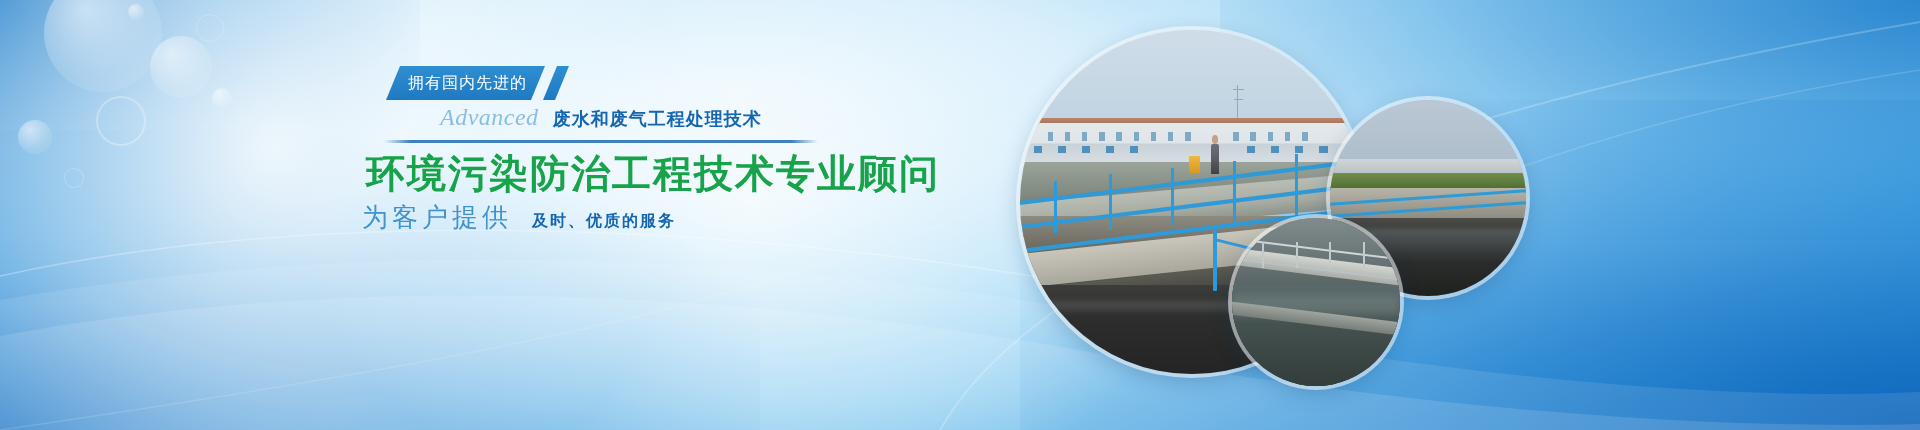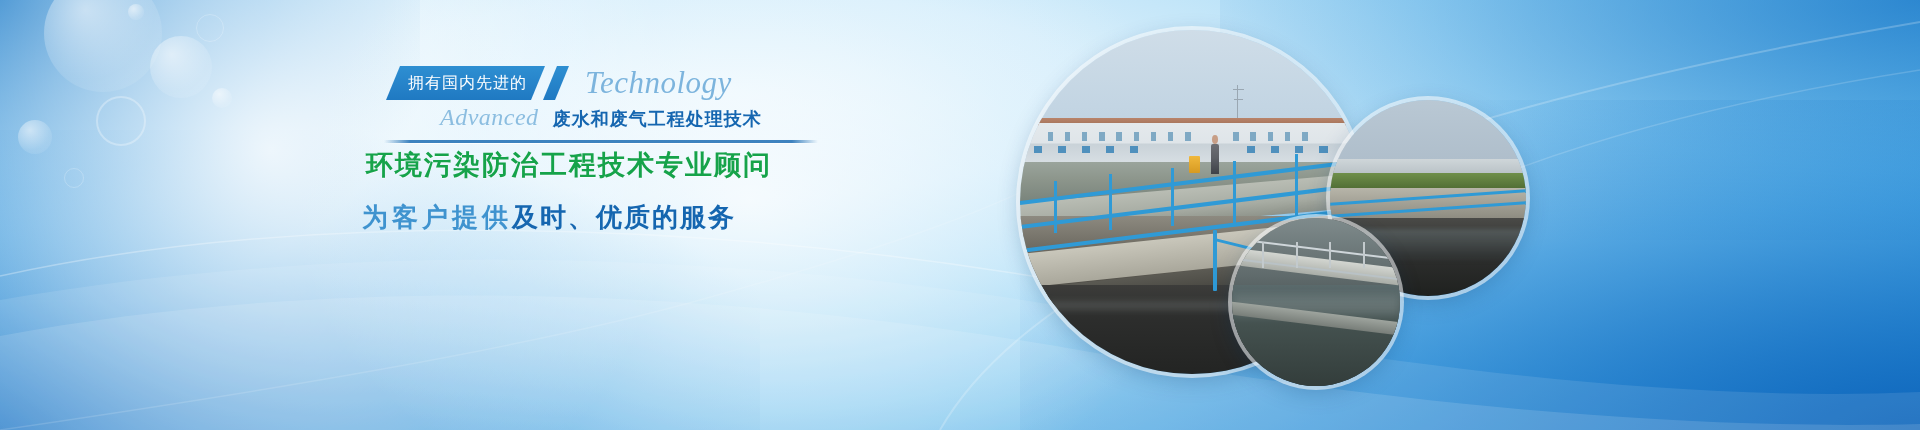--- a/index.html
+++ b/index.html
@@ -110,32 +110,32 @@
     background:linear-gradient(90deg, rgba(30,110,180,.0) 0%, rgba(30,110,180,.85) 6%, rgba(30,110,180,.85) 94%, rgba(30,110,180,0) 100%);
   }
   .divider:after{
     content:"";position:absolute;left:0;top:3px;width:100%;height:1px;
     background:linear-gradient(90deg, rgba(255,255,255,0) 0%, rgba(255,255,255,.85) 8%, rgba(255,255,255,.85) 92%, rgba(255,255,255,0) 100%);
   }
 
   
   .headline{
     position:absolute;left:366px;top:147px;
-    font-size:27px;font-weight:bold;color:#16a34a;
+    font-size:39px;font-weight:bold;color:#16a34a;
     letter-spacing:2px;white-space:nowrap;
     text-shadow:0 1px 0 rgba(255,255,255,.45);
   }
 
   
   .subline{
     position:absolute;left:362px;top:200px;
     white-space:nowrap;
   }
-  .sub-a{font-size:26px;color:#3f93cf;letter-spacing:4px;font-weight:700;}
-  .sub-b{font-size:26px;color:#1566b0;letter-spacing:2px;font-weight:bold;}
+  .sub-a{font-size:26px;color:#3f93cf;letter-spacing:4px;font-weight:400;}
+  .sub-b{font-size:16px;color:#1566b0;letter-spacing:2px;font-weight:bold;margin-left:20px;}
 
   
   .bullets{
     position:absolute;left:370px;top:250px;
     display:flex;align-items:center;gap:44px;
   }
   .bullet{display:flex;align-items:center;gap:8px;}
   .cbox{
     position:relative;width:15px;height:15px;
     border:1px solid #2d7fc0;flex:0 0 auto;
@@ -259,21 +259,20 @@
     <path d="M0,430 C260,392 520,350 700,300 C880,250 1010,206 1080,160" fill="none" stroke="rgba(255,255,255,0.14)" stroke-width="1.5"></path>
   </svg>
 
   <div class="content">
 
     <div class="eyebrow-row">
       <div class="tag">
         <span>拥有国内先进的</span>
       </div>
       <div class="tag-arrow"></div>
-      <div class="tech-word">Technology</div>
     </div>
 
     <div class="row2">
       <span class="adv-word">Advanced</span>
       <span class="row2-cn">废水和废气工程处理技术</span>
     </div>
 
     <div class="divider"></div>
 
     <div class="headline">环境污染防治工程技术专业顾问</div>

